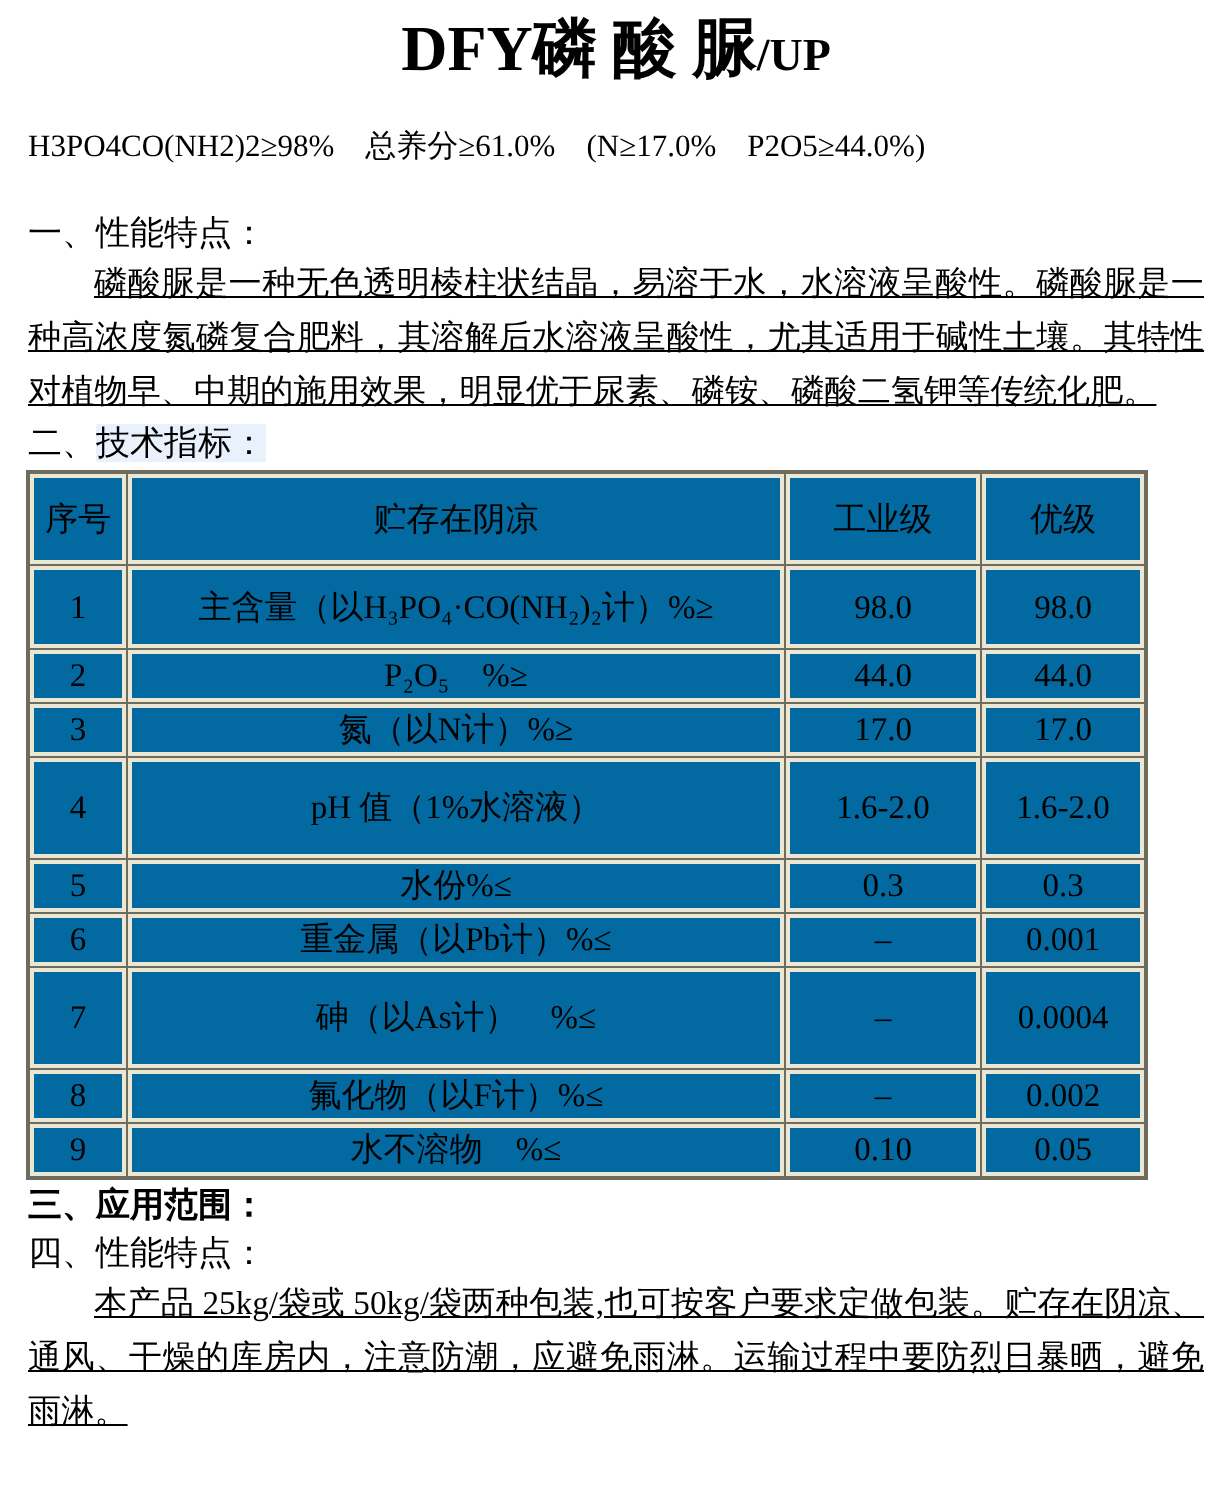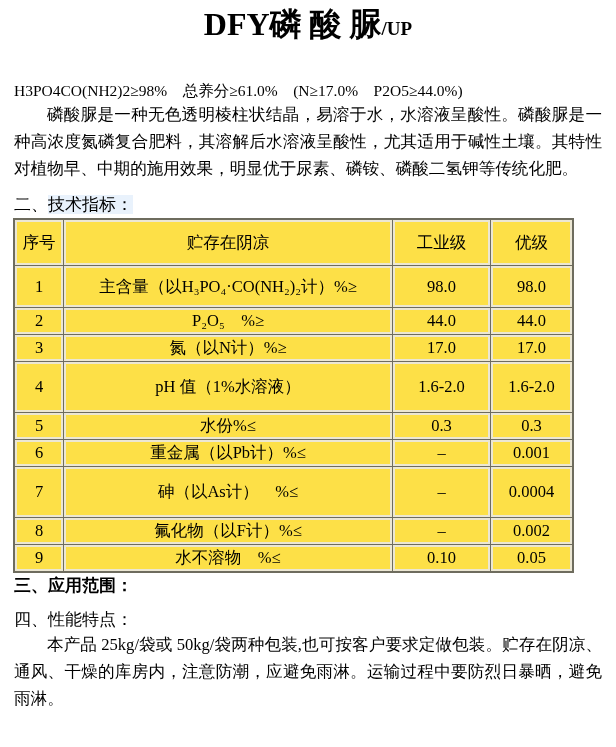--- a/index.html
+++ b/index.html
@@ -7,46 +7,47 @@
     width:616px;height:747px;overflow:hidden;
     background:#ffffff;color:#000000;
     font-family:"Liberation Serif","DejaVu Serif",serif;
   }
   .page{width:616px;height:747px;position:relative;}
 
   .doc-title{
     margin:0 auto;padding-top:4px;text-align:center;
     font-size:32px;font-weight:bold;line-height:40px;white-space:nowrap;
   }
-  .doc-title .suffix{font-size:19px;font-weight:bold;}
+  .doc-title .suffix{font-size:23px;font-weight:bold;}
 
   .formula-line{
-    margin:32px 0 0 14px;font-size:15.5px;line-height:20px;white-space:pre;
+    margin:16px 0 0 14px;font-size:15.5px;line-height:20px;white-space:pre;
   }
 
   .sec-heading{
     margin:22px 0 0 14px;font-size:17px;line-height:22px;font-weight:normal;
   }
-  .sec-heading.tight{margin-top:12px;}
+  .sec-heading.tight{margin-top:2px;}
   .sec-heading.after-table{margin-top:2px;font-weight:bold;}
   .hl{background:#e9f2fc;}
 
   .para{
     margin:0 14px 0 14px;width:588px;
     font-size:16.6px;line-height:27px;text-indent:33px;
     text-align:justify;
+    text-decoration:underline;
   }
 
   table.spec-table{
     table-layout:fixed;border-collapse:separate;border-spacing:1px;
     background:#6e6c5e;border:1px solid #6e6c5e;
     margin:2px 0 0 13px;
   }
   .spec-table th,.spec-table td{
-    box-sizing:border-box;background:#fde047;
+    box-sizing:border-box;background:#0369a1;
     border:2px solid #ece7d3;
     text-align:center;vertical-align:middle;
     font-size:16.5px;font-weight:normal;padding:0 2px;
     overflow:hidden;white-space:nowrap;
   }
   .col-no{width:48px;}
   .col-name{width:328px;}
   .col-ind{width:97px;}
   .col-pre{width:81px;}
   tr.r-hdr th{height:45px;}
@@ -57,20 +58,21 @@
 </style>
 </head>
 <body>
 
 <div class="page">
 
   <div class="doc-title"><span>DFY磷 酸 脲</span><span class="suffix">/UP</span></div>
 
   <div class="formula-line">H3PO4CO(NH2)2≥98%　总养分≥61.0%　(N≥17.0%　P2O5≥44.0%)</div>
 
+  <div class="sec-heading">一、性能特点：</div>
   <div class="para">磷酸脲是一种无色透明棱柱状结晶，易溶于水，水溶液呈酸性。磷酸脲是一种高浓度氮磷复合肥料，其溶解后水溶液呈酸性，尤其适用于碱性土壤。其特性对植物早、中期的施用效果，明显优于尿素、磷铵、磷酸二氢钾等传统化肥。</div>
 
   <div class="sec-heading tight"><span>二、</span><span class="hl">技术指标：</span></div>
 
   <table class="spec-table">
     <colgroup>
       <col class="col-no">
         <col class="col-name">
         <col class="col-ind">
         <col class="col-pre">

